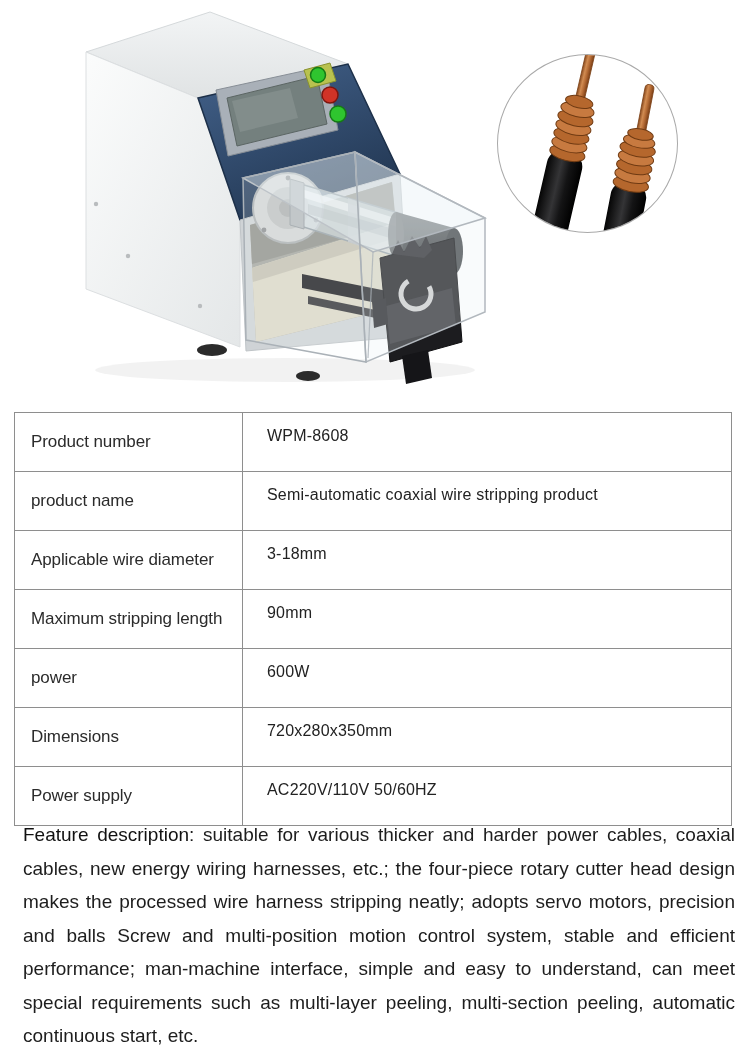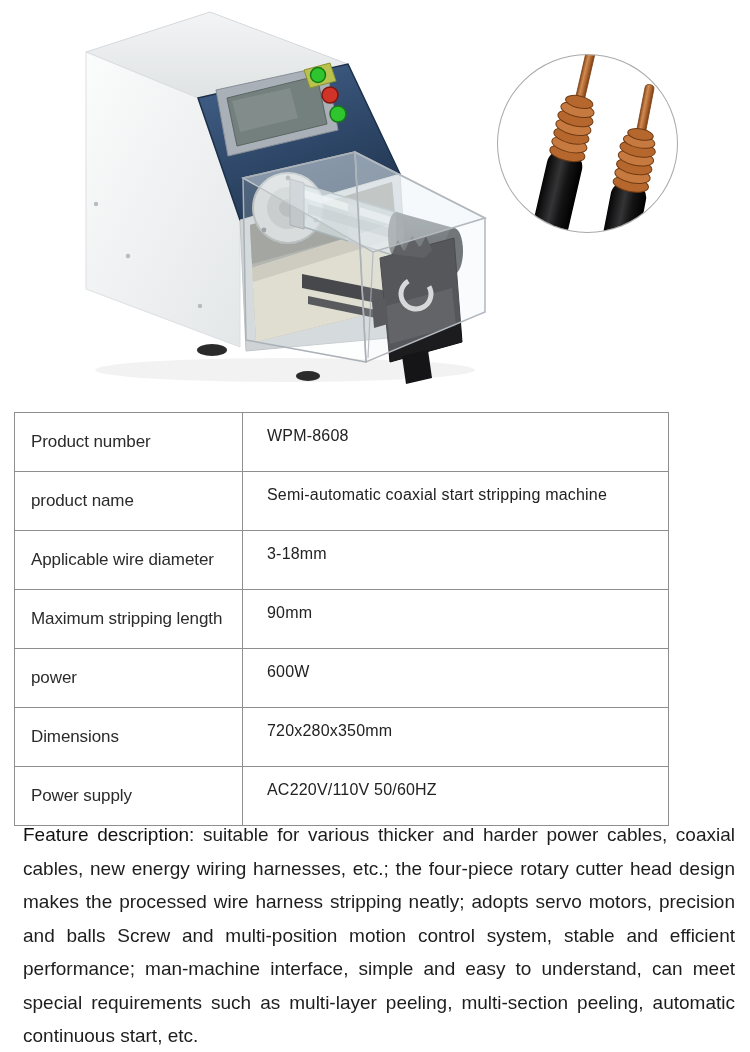--- a/index.html
+++ b/index.html
@@ -13,21 +13,21 @@
   
   #hero { position:absolute; left:0; top:0; width:750px; height:408px; }
   #machine-svg { position:absolute; left:50px; top:6px; }
   #inset {
     position:absolute; left:497px; top:54px; width:179px; height:177px;
     border:1px solid #a9a9a9; border-radius:50%; overflow:hidden; background:#fff;
   }
   #inset svg { display:block; }
   
   #spec {
-    position:absolute; left:14px; top:412px; width:655px;
+    position:absolute; left:14px; top:412px; width:718px;
     border-collapse:collapse; table-layout:fixed;
   }
   #spec td {
     border:1px solid #8e8e8e; height:46px; vertical-align:middle;
     overflow:hidden; white-space:nowrap; background:#fff;
   }
   #spec td.lbl {
     width:211px; padding:0 0 0 16px;
     font-size:17px; letter-spacing:-0.1px; color:#2b2b2b;
   }
@@ -177,21 +177,21 @@
 <table id="spec">
   <tbody>
 
       <tr>
         <td class="lbl">Product number</td>
         <td class="val">WPM-8608</td>
       </tr>
 
       <tr>
         <td class="lbl">product name</td>
-        <td class="val">Semi-automatic coaxial start stripping machine</td>
+        <td class="val">Semi-automatic coaxial wire stripping product</td>
       </tr>
 
       <tr>
         <td class="lbl">Applicable wire diameter</td>
         <td class="val">3-18mm</td>
       </tr>
 
       <tr>
         <td class="lbl">Maximum stripping length</td>
         <td class="val">90mm</td>

